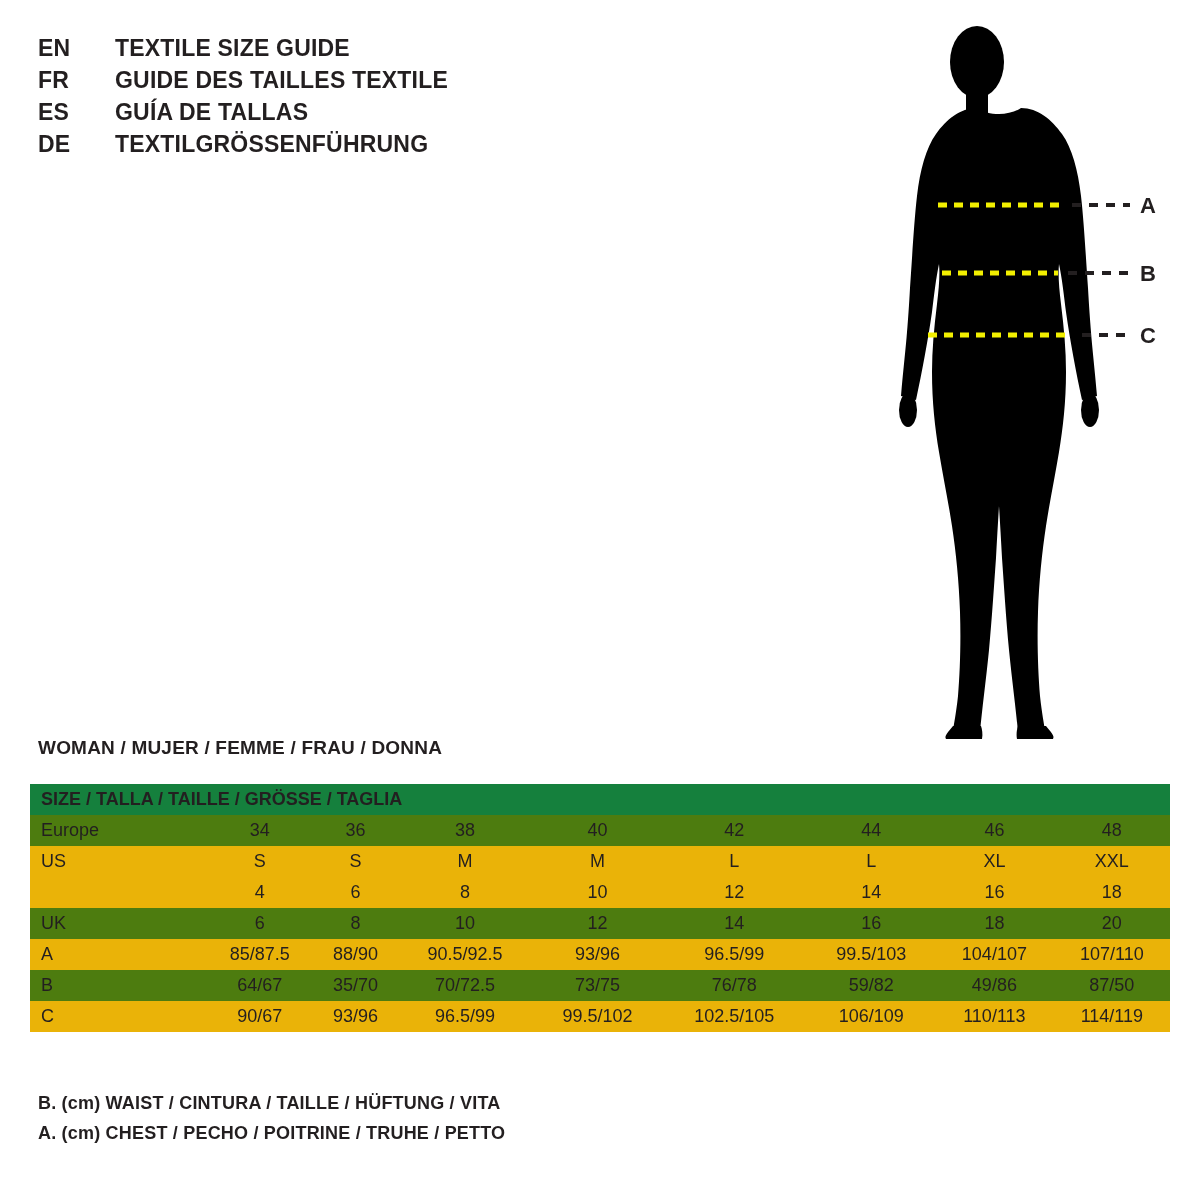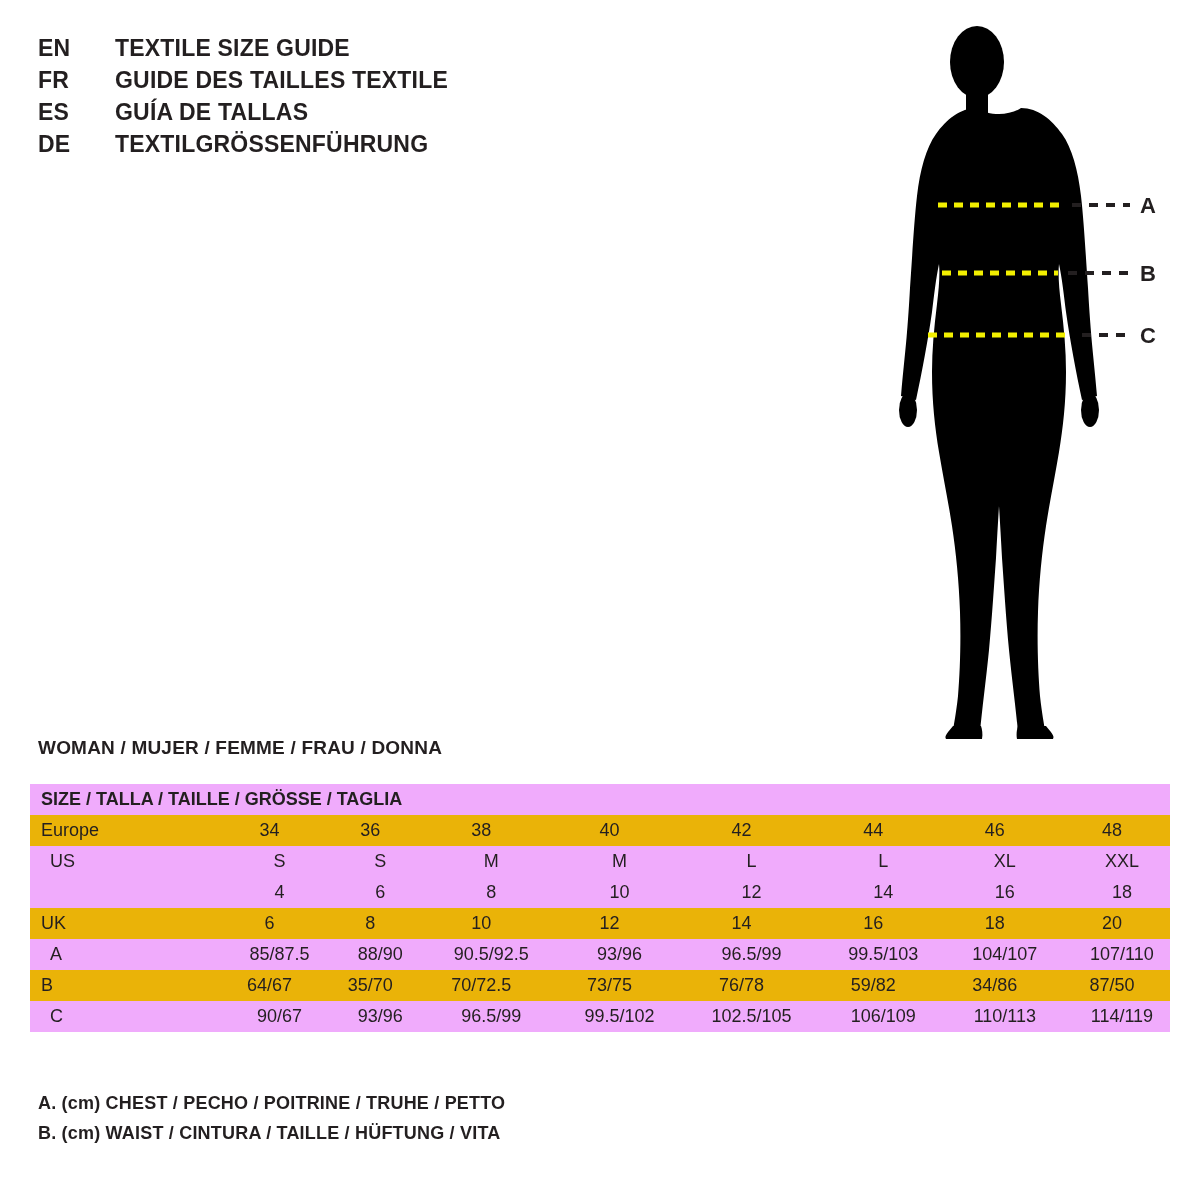--- a/index.html
+++ b/index.html
@@ -77,32 +77,31 @@
     font-weight: normal;
     text-align: center;
     color: #231f20;
   }
   #size-table .lbl {
     text-align: left;
     padding-left: 11px;
     width: 164px;
   }
   #size-table tr.head td {
-    background: #f0abfc;
+    background: #15803d;
     font-weight: bold;
     text-align: left;
     padding-left: 11px;
     font-size: 18px;
   }
   #size-table tr.alt td {
-    background: #f0abfc;
-    padding-left: 20px;
+    background: #eab308;
   }
   #size-table tr.plain td {
-    background: #eab308;
+    background: #4d7c0f;
   }
 
   
   #footnotes {
     position: absolute;
     left: 38px;
     top: 1088px;
     width: 700px;
   }
   .footnote {
@@ -296,34 +295,34 @@
     </tr>
 
     <tr class="plain">
       <td class="lbl">B</td>
       <td>64/67</td>
       <td>35/70</td>
       <td>70/72.5</td>
       <td>73/75</td>
       <td>76/78</td>
       <td>59/82</td>
-      <td>34/86</td>
+      <td>49/86</td>
       <td>87/50</td>
     </tr>
 
     <tr class="alt">
       <td class="lbl">C</td>
       <td>90/67</td>
       <td>93/96</td>
       <td>96.5/99</td>
       <td>99.5/102</td>
       <td>102.5/105</td>
       <td>106/109</td>
       <td>110/113</td>
       <td>114/119</td>
     </tr>
   </tbody>
 </table>
 
 <div id="footnotes">
+  <div class="footnote">B. (cm) WAIST / CINTURA / TAILLE / HÜFTUNG / VITA</div>
   <div class="footnote">A. (cm) CHEST / PECHO / POITRINE / TRUHE / PETTO</div>
-  <div class="footnote">B. (cm) WAIST / CINTURA / TAILLE / HÜFTUNG / VITA</div>
 </div>
 
 </body></html>

